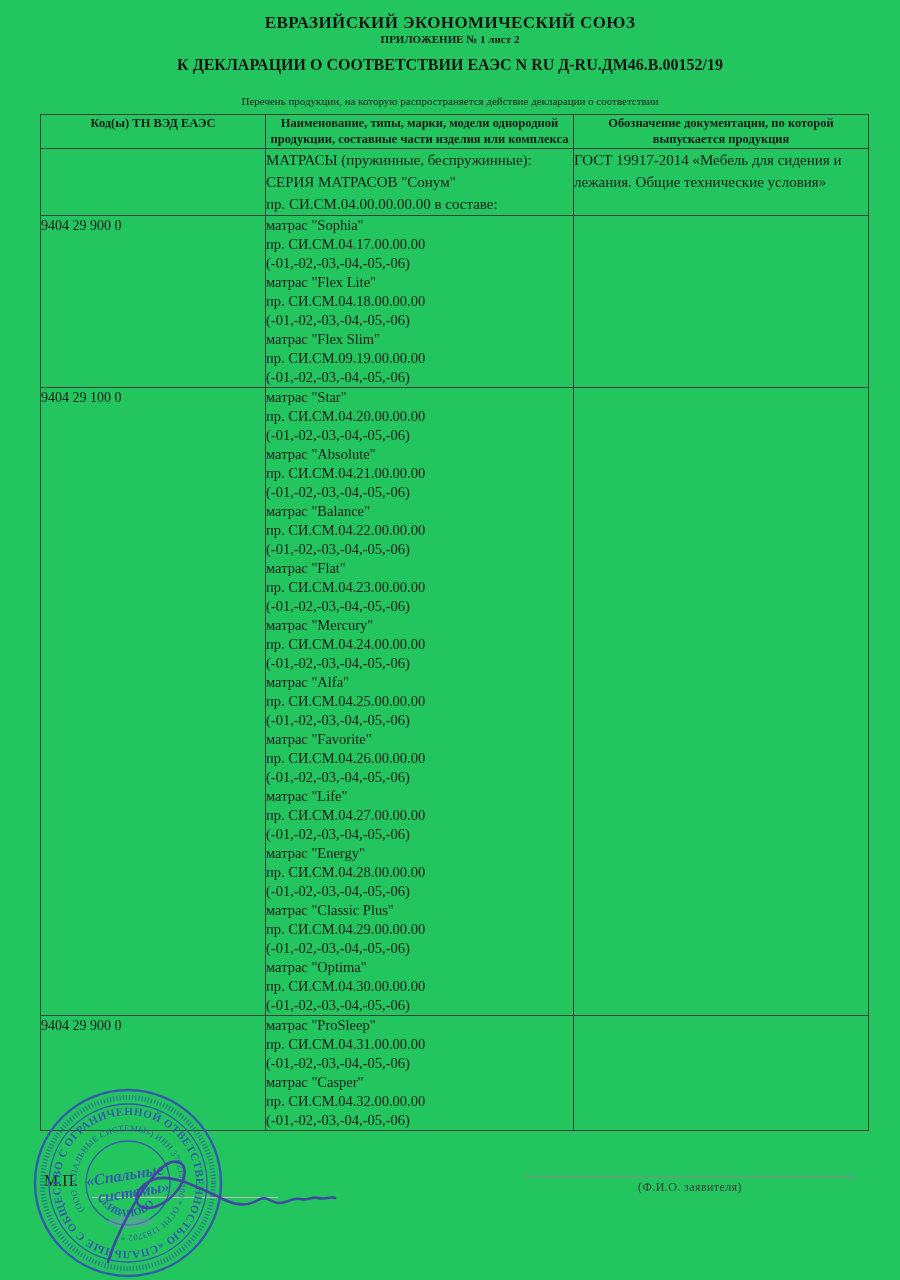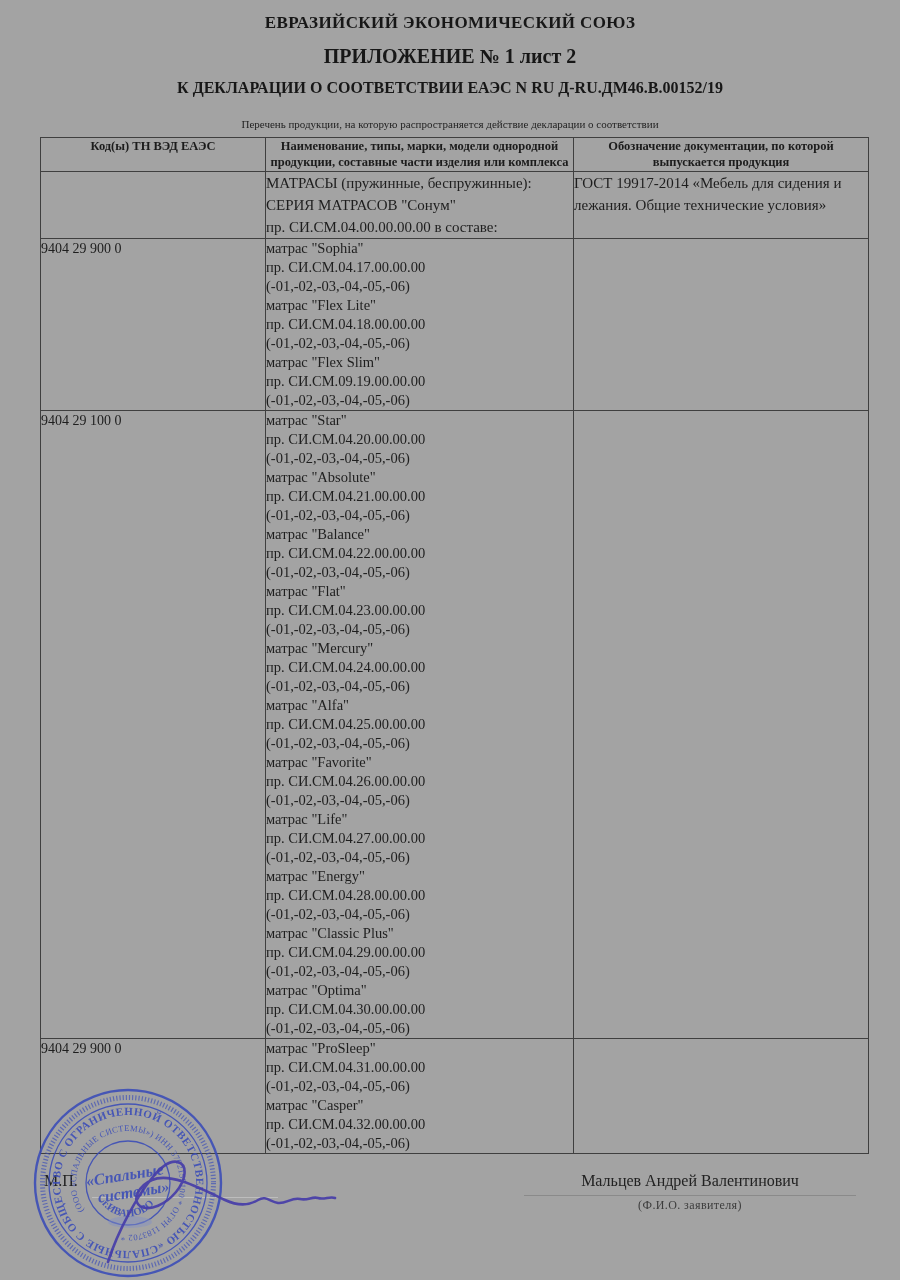--- a/index.html
+++ b/index.html
@@ -1,23 +1,23 @@
 <!DOCTYPE html>
 <html><head>
 <meta charset="utf-8">
 <style>
   html,body{margin:0;padding:0;background:#e8e8e8;}
   .page{
-    width:900px;height:1280px;position:relative;background:#a3a3a3;
+    width:900px;height:1280px;position:relative;background:#22c55e;
     font-family:"Liberation Serif", serif;color:#1e1e1e;overflow:hidden;
     margin:0 auto;
   }
   .titles{text-align:center;font-weight:bold;color:#171717;}
   .title-1{padding-top:13px;font-size:17px;letter-spacing:.4px;}
-  .title-2{margin-top:12px;font-size:20px;}
+  .title-2{font-size:11px;}
   .title-3{margin-top:11px;font-size:16px;}
   .subtitle{margin-top:21px;text-align:center;font-size:11px;font-weight:normal;color:#232323;}
 
   table.products{
     margin:7px 0 0 40px;width:828px;border-collapse:collapse;table-layout:fixed;border-radius:13px;
   }
   table.products th, table.products td{
     border:1.4px solid #3f3f3f;vertical-align:top;padding:0;
   }
   th.col-h{
@@ -190,18 +190,17 @@
              C 54,62 60,48 74,42
              C 92,34 122,50 147,62
              C 162,69 172,67 180,62
              C 188,57 192,64 200,65
              C 208,66 214,59 222,61
              C 230,63 234,58 240,60
              C 246,62 252,58 257,60" fill="none" stroke="#473da8" stroke-width="2.6" stroke-linecap="round" stroke-linejoin="round" opacity=".92"></path>
   </svg>
 
   <div class="name-block">
-    <div class="applicant-name">Мальцев Андрей Валентинович</div>
     <div class="name-rule"></div>
     <div class="applicant-caption">(Ф.И.О. заявителя)</div>
   </div>
 
 </div>
 
 </body></html>

